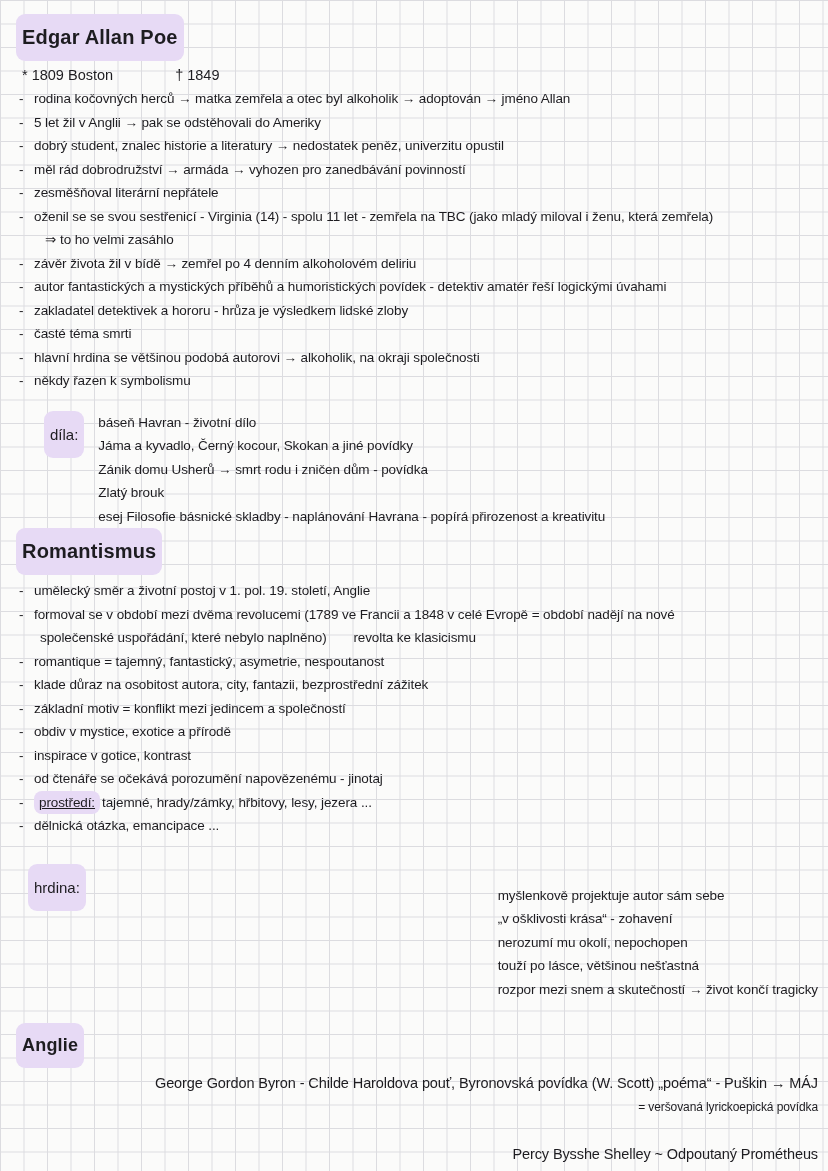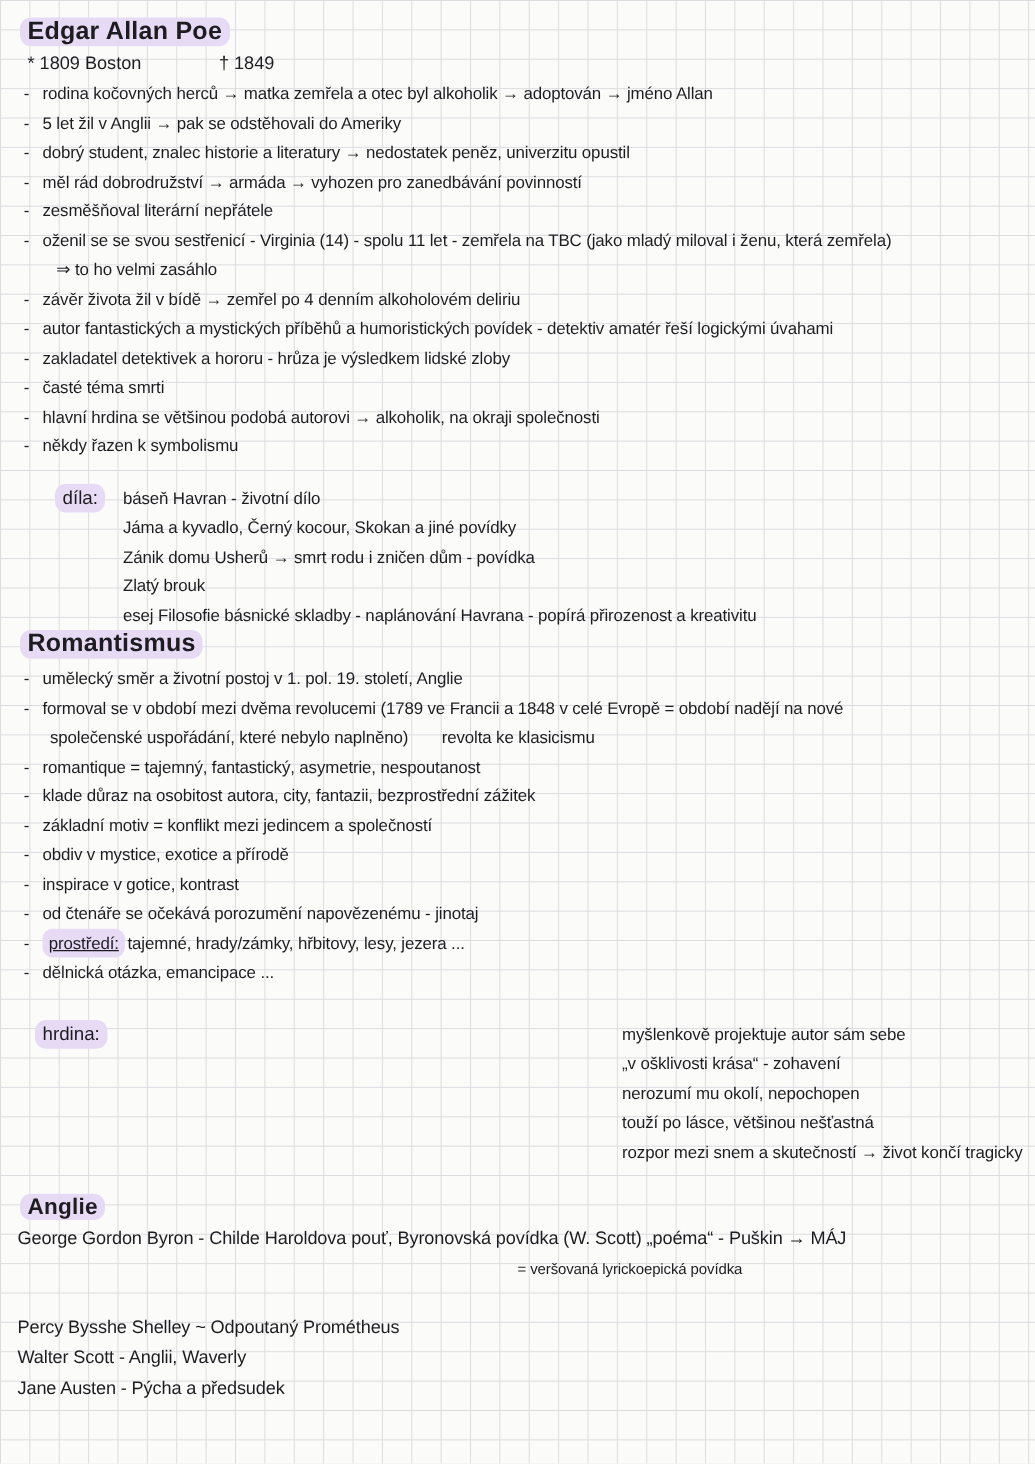--- a/index.html
+++ b/index.html
@@ -9,38 +9,38 @@
     padding:14px 10px 0 14px;
     background-color:#fbfbfa;
     background-image:
       linear-gradient(to right,#dcdce0 1px,transparent 1px),
       linear-gradient(to bottom,#dcdce0 1px,transparent 1px);
     background-size:23.5px 23.5px;
     font-family:"Liberation Sans",sans-serif;
     color:#1d1c20;
     overflow:hidden;
   }
-  .hl{background:#e7daf5;border-radius:9px;padding:0 6px;}
+  .hl{background:#e7daf5;border-radius:9px;padding:12px 6px;}
   .sec-title{display:inline-block;font-size:20px;font-weight:bold;margin:0 0 3px 2px;letter-spacing:.2px;}
   .sec-title.small{font-size:18px;}
   .line{display:flex;align-items:baseline;line-height:23.5px;font-size:13.5px;letter-spacing:-.1px;white-space:nowrap;}
   .dash{flex:none;width:15px;margin-left:5px;}
   .ind{margin-left:26px;}
   .note{margin-left:auto;padding-right:4px;}
   .birth{font-size:14.5px;line-height:23px;margin-left:8px;}
   .died{margin-left:58px;}
   .labeled{display:flex;align-items:flex-start;margin-left:30px;}
   .labeled .label{flex:none;font-size:15px;line-height:23.5px;}
   .label-lines{margin-left:14px;}
   .dila-block{margin-top:18px;}
   .hrdina-block{margin-top:26px;margin-left:14px;justify-content:space-between;}
-  .hrdina-block .label-lines{margin-left:20px;}
+  .hrdina-block .label-lines{margin-left:20px;margin-top:20px;}
   .rom-lines{margin-top:1px;}
   .anglie-block{margin-top:22px;}
-  .anglie-lines .line{font-size:14.5px;line-height:24.5px;}
+  .anglie-lines .line{font-size:14.5px;line-height:24.5px;justify-content:flex-end;}
   .anglie-lines .ind{margin-left:400px;font-size:12px;line-height:22px;}
   .anglie-lines .gap{margin-top:24px;}
   .hl-term{background:#e7daf5;border-radius:8px;padding:0 5px;margin-right:2px;text-decoration:underline;}
 </style>
 </head>
 <body>
 
 <div class="page">
 
   <div>

